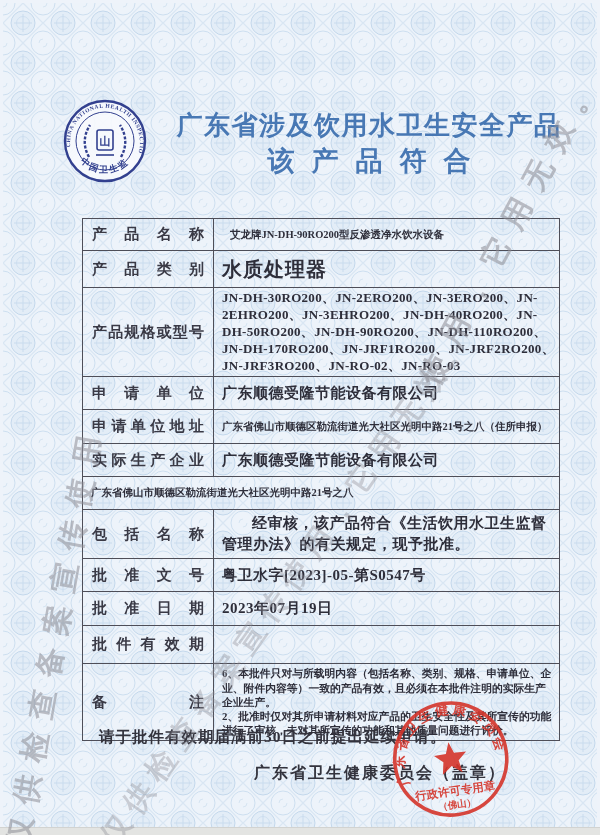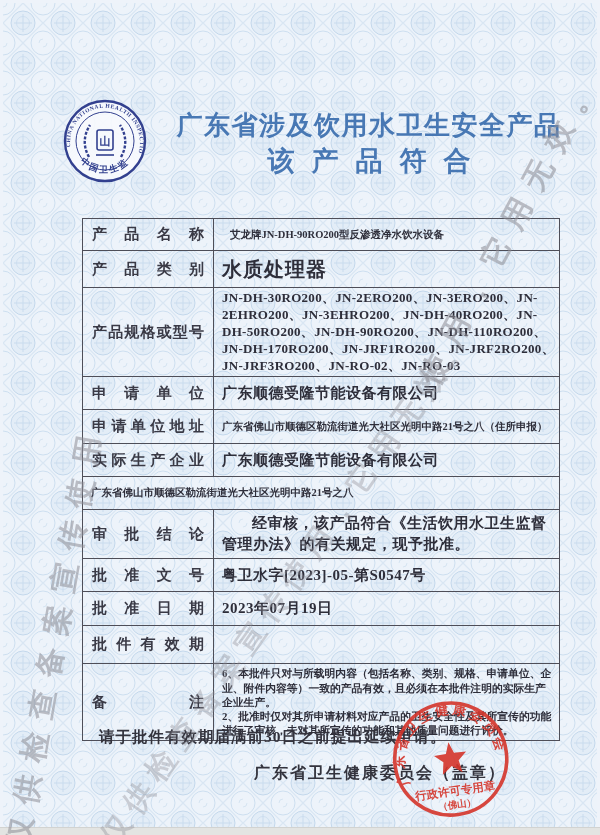--- a/index.html
+++ b/index.html
@@ -149,21 +149,21 @@
         </div>
       <div class="cell-value v-std">广东顺德受隆节能设备有限公司</div>
     </div>
 
     <div class="row h32">
       <div class="cell-value v-addr">广东省佛山市顺德区勒流街道光大社区光明中路21号之八</div>
     </div>
 
     <div class="row h48">
       <div class="cell-label">
-        <span>审批结论</span>
+        <span>包括名称</span>
         </div>
       <div class="cell-value v-concl">经审核，该产品符合《生活饮用水卫生监督管理办法》的有关规定，现予批准。</div>
     </div>
 
     <div class="row h32">
       <div class="cell-label">
         <span>批准文号</span>
         </div>
       <div class="cell-value v-std">粤卫水字[2023]-05-第S0547号</div>
     </div>

